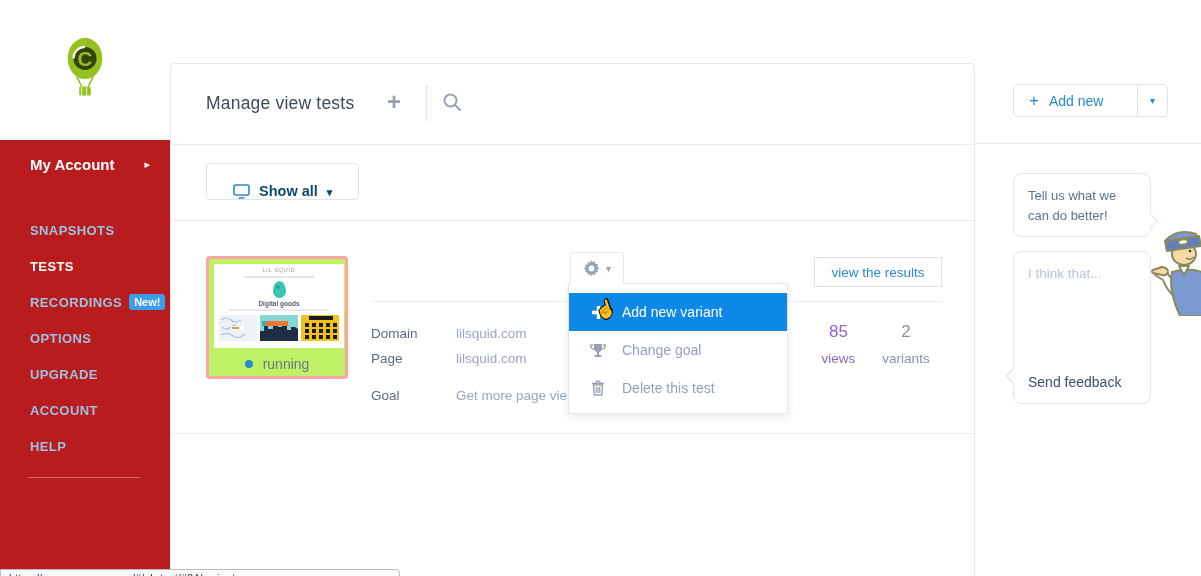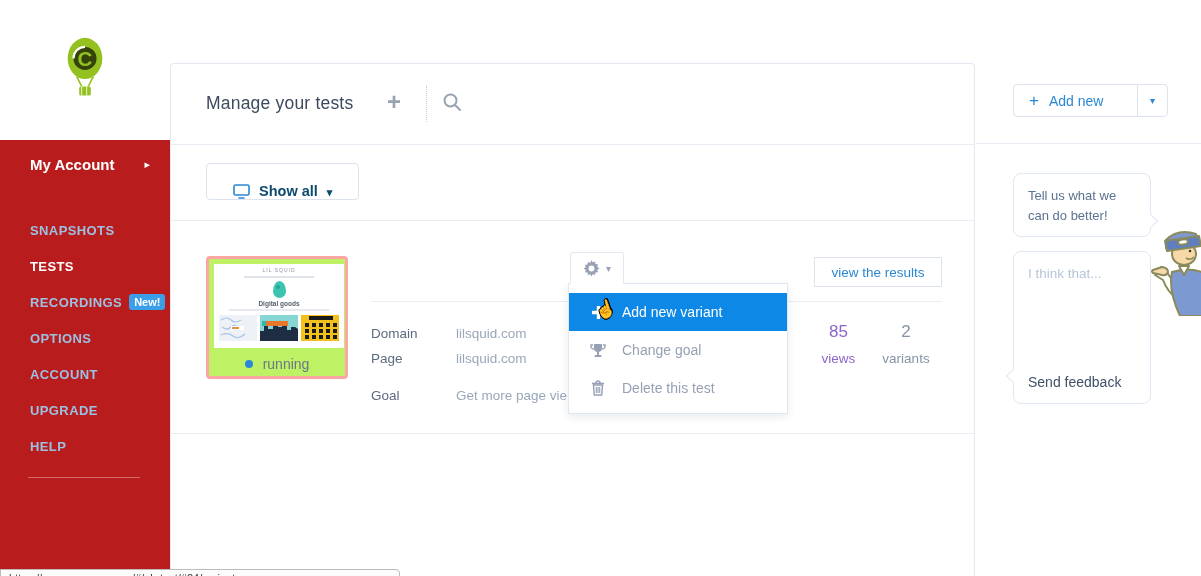--- a/index.html
+++ b/index.html
@@ -133,35 +133,35 @@
             <span>TESTS</span>
           </li>
         <li class="nav-item">
           <span>RECORDINGS</span>
           <span class="badge">New!</span>
         </li>
         <li class="nav-item">
             <span>OPTIONS</span>
           </li>
         <li class="nav-item">
+            <span>UPGRADE</span>
+          </li>
+        <li class="nav-item">
             <span>ACCOUNT</span>
-          </li>
-        <li class="nav-item">
-            <span>UPGRADE</span>
           </li>
         <li class="nav-item">
             <span>HELP</span>
           </li>
       </ul>
       <div class="side-div"></div>
     </div>
   </div>
 
   <div class="card">
-    <div class="page-title">Manage your tests</div>
+    <div class="page-title">Manage view tests</div>
     <div class="hdr-plus">+</div>
     <div class="hdr-dot-sep"></div>
     <div class="hdr-search">
       <svg width="20" height="20" viewBox="0 0 20 20">
           <circle cx="8.5" cy="8.5" r="6" fill="none" stroke="#98a2b3" stroke-width="2"></circle>
           <path d="M13 13 L18 18" stroke="#98a2b3" stroke-width="2" stroke-linecap="round"></path>
         </svg>
     </div>
     <div class="card-h-div" style="top:80px"></div>
 

